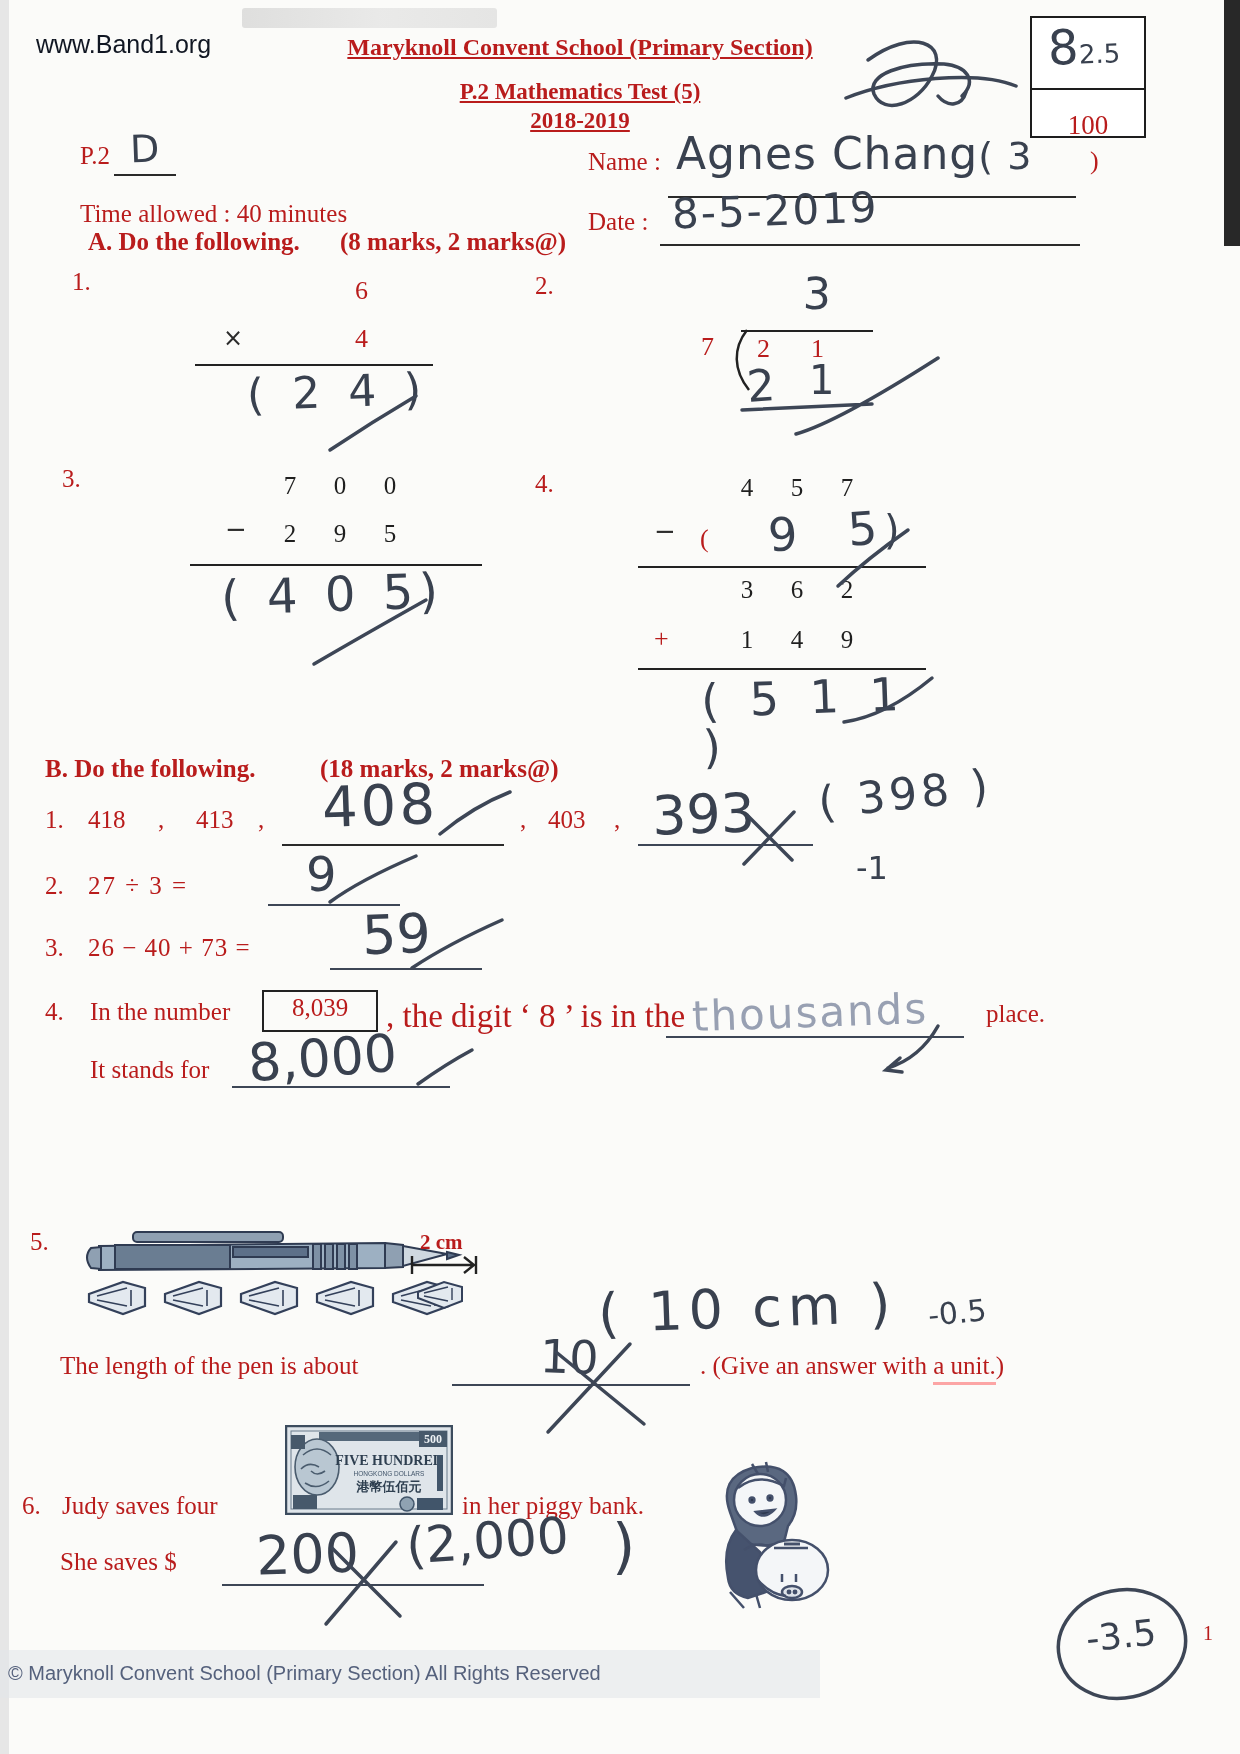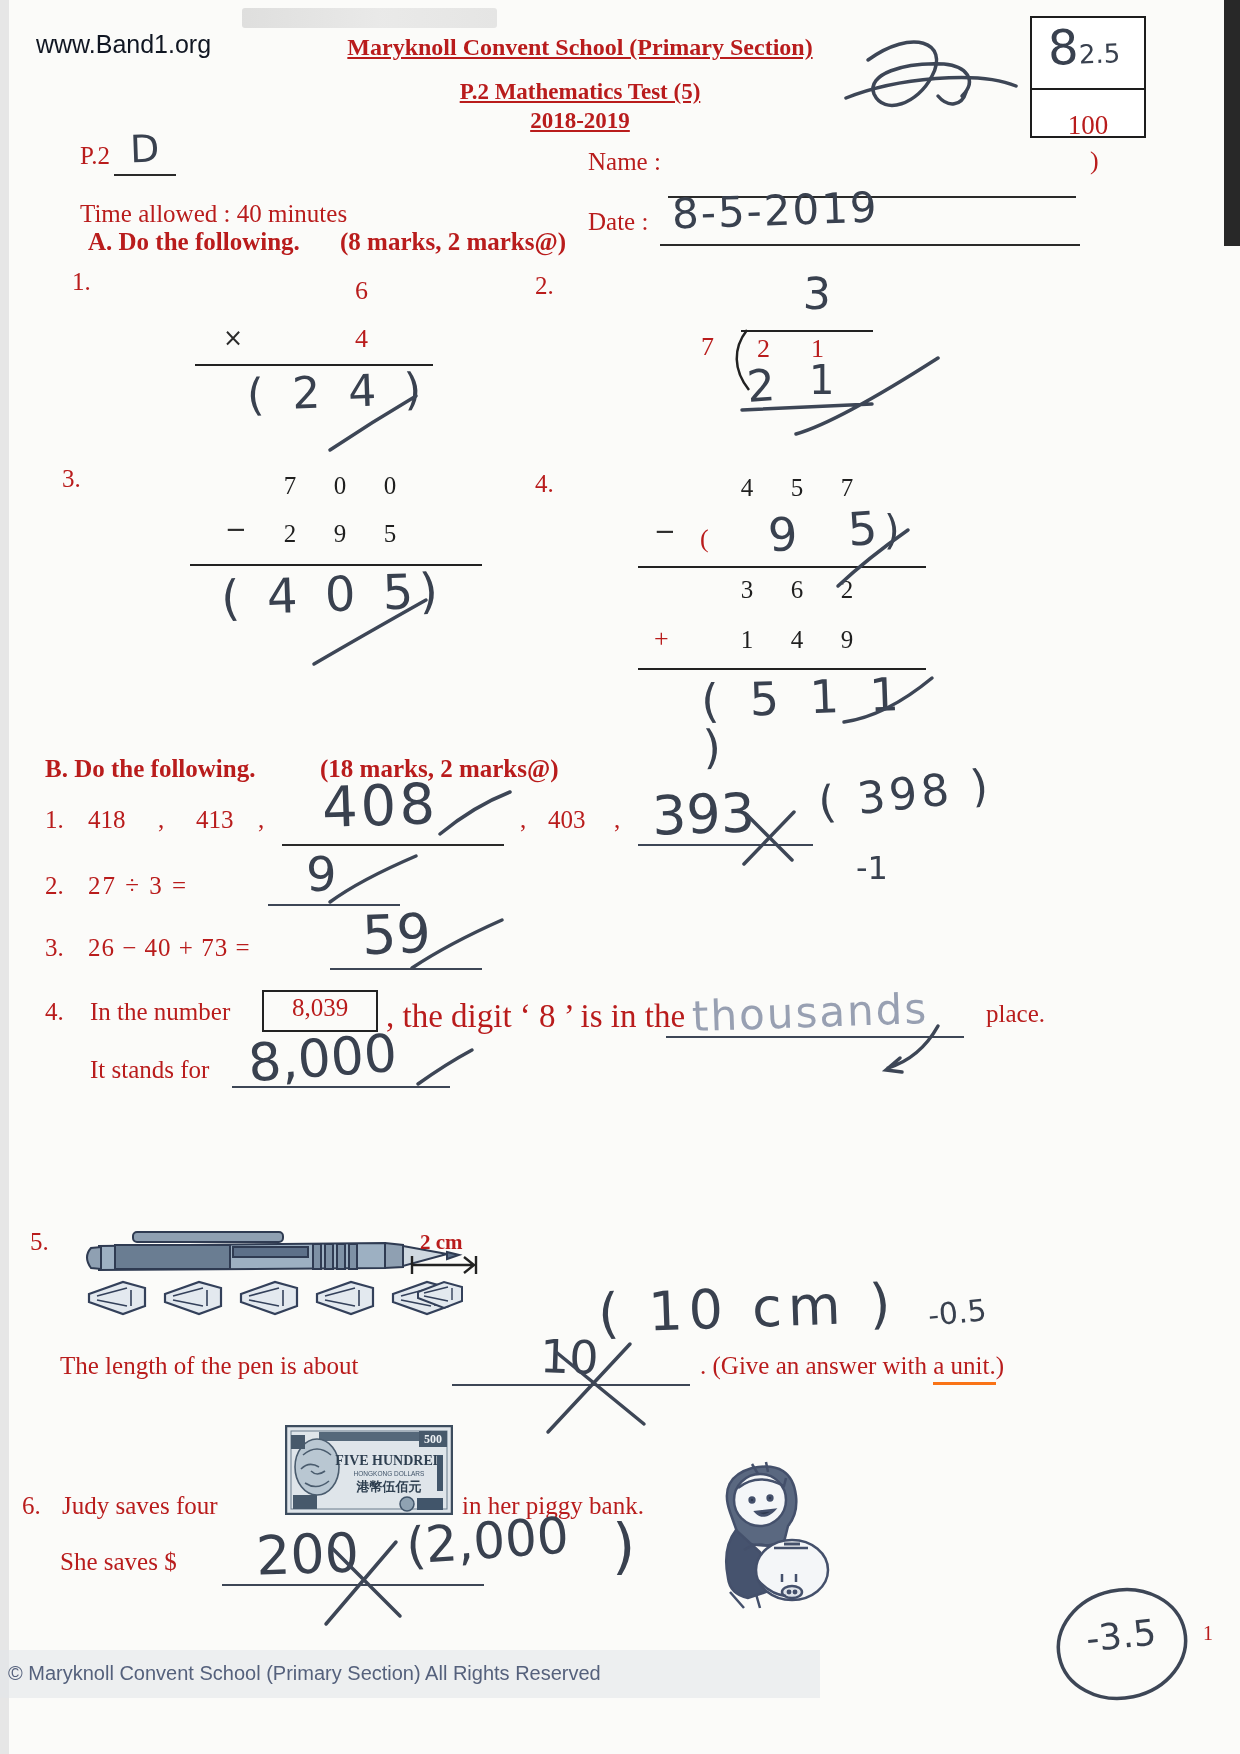--- a/index.html
+++ b/index.html
@@ -52,20 +52,21 @@
     </div>
     <div class="printed ctr" style="font-size:27px;padding-top:20px;">100</div>
   </div>
 
   <div class="abs printed" style="left:80px;top:142px;font-size:25px;">P.2</div>
   <div class="abs blank" style="left:114px;top:140px;width:62px;height:34px;"></div>
   <div class="abs hw rot-n2" style="left:130px;top:130px;font-size:38px;">D</div>
 
   <div class="abs printed" style="left:588px;top:148px;font-size:25px;">Name :</div>
   <div class="abs blank" style="left:668px;top:150px;width:408px;height:46px;"></div>
+  <div class="abs hw" style="left:676px;top:132px;font-size:44px;white-space:nowrap;letter-spacing:1px;"><span>Agnes Chang</span><span style="font-size:38px;">( 3</span></div>
   <div class="abs printed" style="left:1090px;top:146px;font-size:26px;">)</div>
 
   <div class="abs printed" style="left:80px;top:200px;font-size:25px;">Time allowed : 40 minutes</div>
   <div class="abs printed" style="left:588px;top:208px;font-size:25px;">Date :</div>
   <div class="abs blank" style="left:660px;top:208px;width:420px;height:36px;"></div>
   <div class="abs hw rot-n2" style="left:672px;top:190px;font-size:42px;letter-spacing:2px;">8-5-2019</div>
 
   <div class="abs printed b" style="left:88px;top:228px;font-size:25px;">A. Do the following.</div>
   <div class="abs printed b" style="left:340px;top:228px;font-size:25px;">(8 marks, 2 marks@)</div>
 
@@ -218,21 +219,21 @@
       <path d="M8,13 L32,7 M8,16 L32,21 M36,8 L36,20" stroke-width="1.4" fill="none"></path>
     </g>
   </svg>
 
   <div class="abs hw rot-n2" style="left:598px;top:1282px;font-size:54px;letter-spacing:6px;">( 10 cm )</div>
   <div class="abs hw rot-n6" style="left:928px;top:1298px;font-size:30px;">-0.5</div>
 
   <div class="abs printed" style="left:60px;top:1352px;font-size:25px;">The length of the pen is about</div>
   <div class="abs blank-soft" style="left:452px;top:1352px;width:238px;height:32px;"></div>
   <div class="abs hw rot-p2" style="left:540px;top:1334px;font-size:46px;">10</div>
-  <div class="abs printed" style="left:700px;top:1352px;font-size:25px;white-space:nowrap;"><span>. (Give an answer with </span><span style="border-bottom:3px solid #f97316;padding-bottom:3px;">a unit.</span><span>)</span></div>
+  <div class="abs printed" style="left:700px;top:1352px;font-size:25px;white-space:nowrap;"><span>. (Give an answer with </span><span style="border-bottom:3px solid #fca5a5;padding-bottom:3px;">a unit.</span><span>)</span></div>
 
   <div class="abs printed" style="left:22px;top:1492px;font-size:25px;">6.</div>
   <div class="abs printed" style="left:62px;top:1492px;font-size:25px;">Judy saves four</div>
 
   <svg class="abs" style="left:285px;top:1425px;" width="168" height="90" viewBox="0 0 168 90">
     <rect x="1" y="1" width="166" height="88" fill="#dfe5ea" stroke="#3c4c5e" stroke-width="2.5"></rect>
     <rect x="6" y="6" width="156" height="78" fill="none" stroke="#6b7c8c" stroke-width="1"></rect>
     <rect x="34" y="7" width="100" height="9" fill="#55687a"></rect>
     <rect x="134" y="6" width="28" height="16" fill="#47596b"></rect>
     <text x="148" y="18" font-size="12" font-weight="bold" fill="#eef2f5" text-anchor="middle" font-family="Liberation Serif,serif">500</text>

